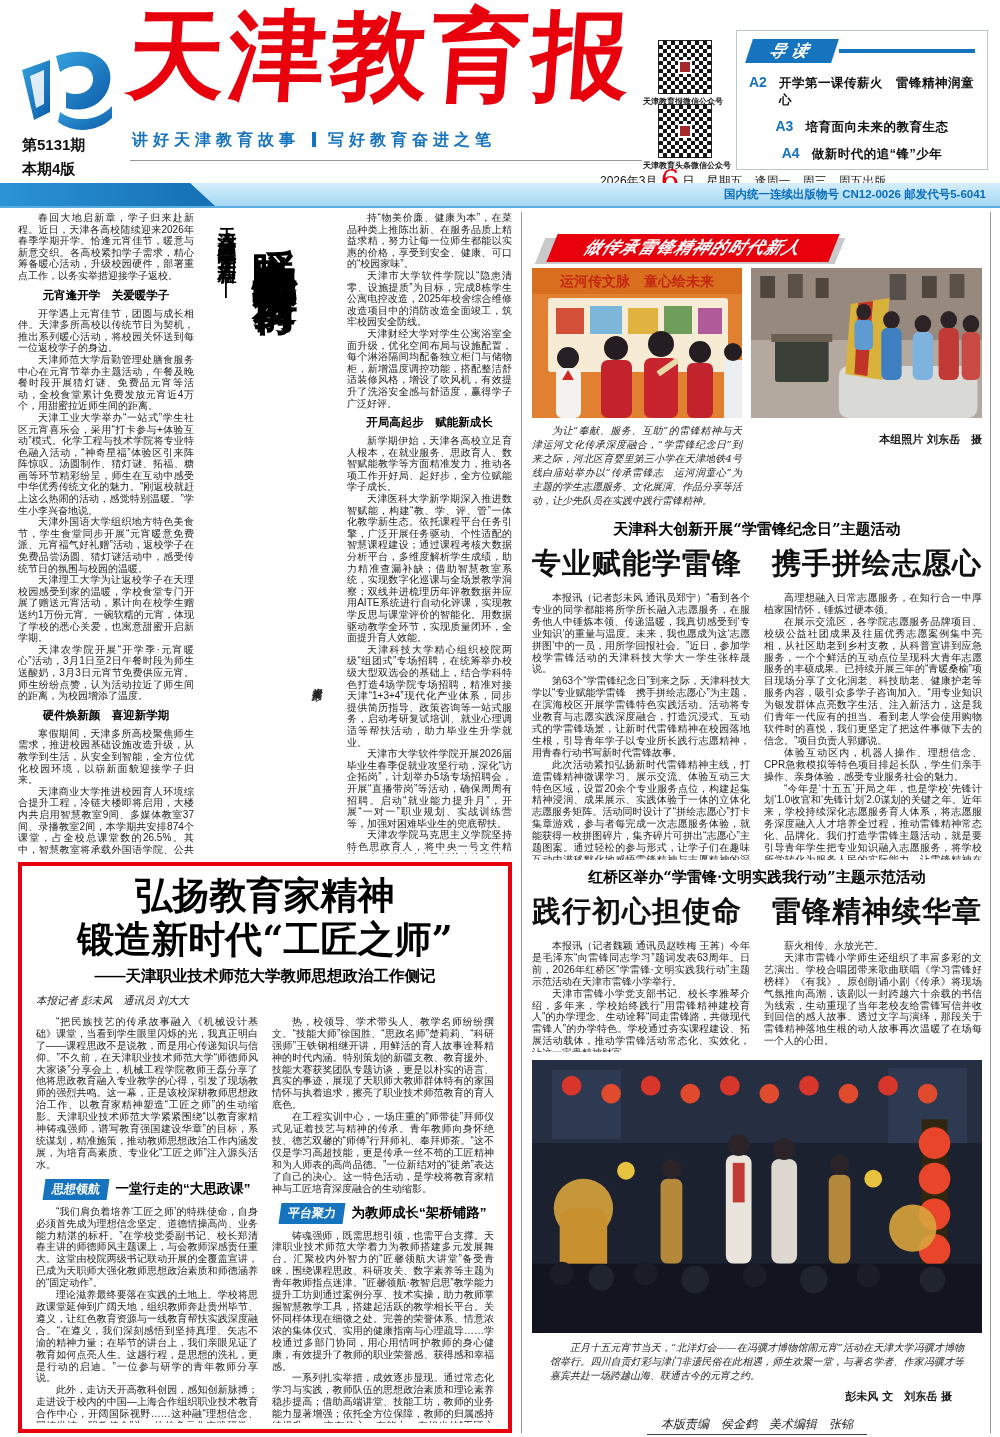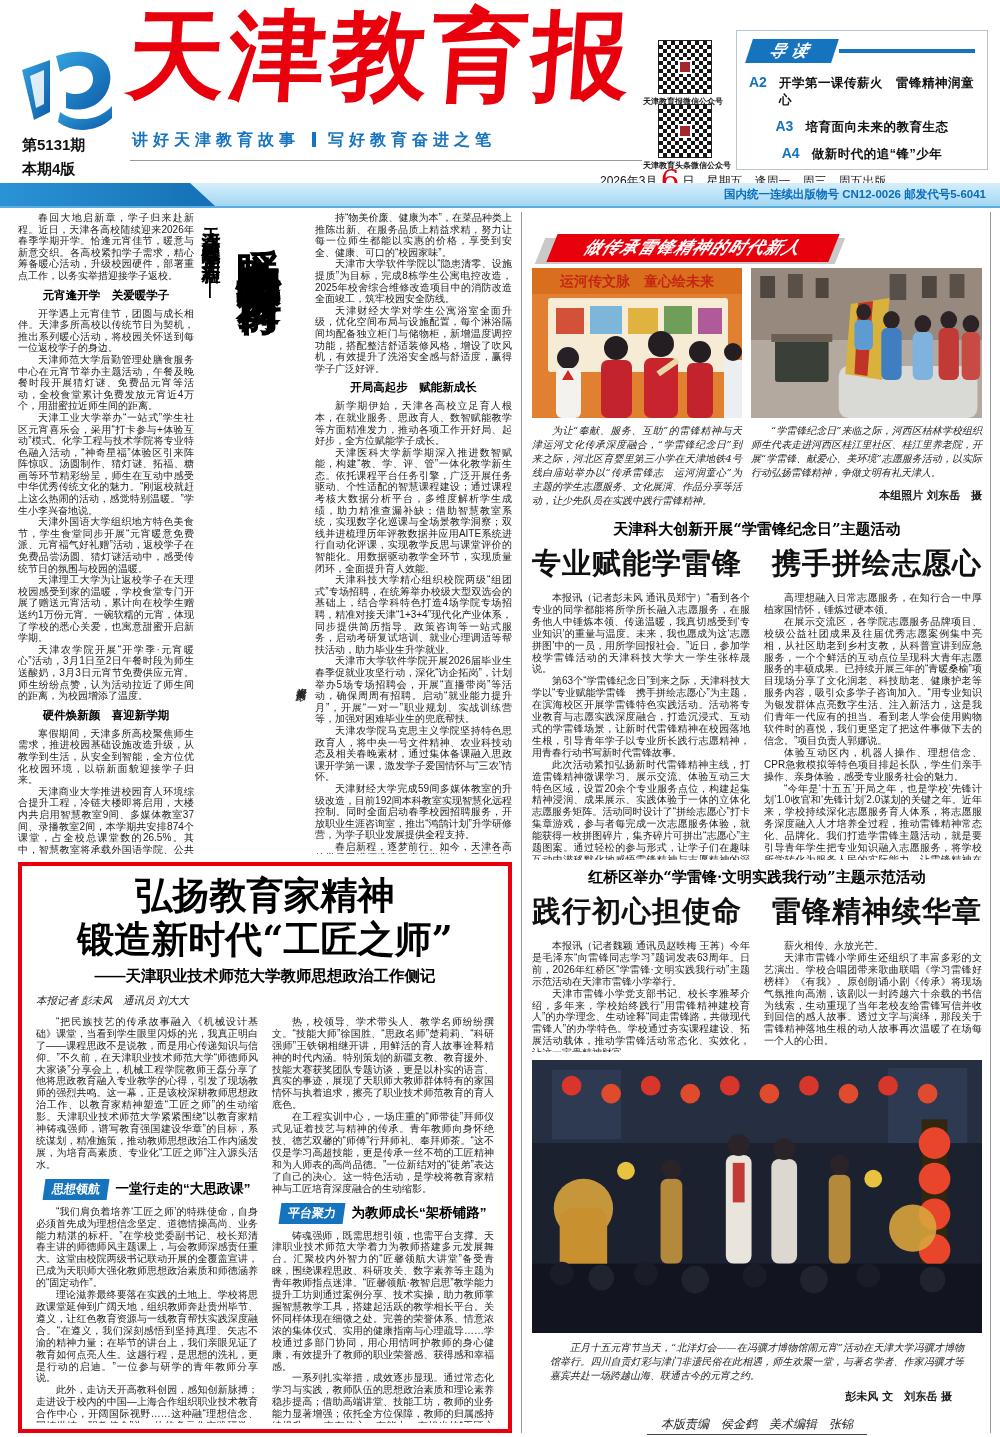--- a/index.html
+++ b/index.html
@@ -34,21 +34,21 @@
   .daodu-text{font-size:12.5px;font-weight:bold;color:#111;letter-spacing:0.5px;}
   .blue-bar{position:absolute;left:0;right:0;top:183px;height:23px;background:linear-gradient(#d6eefb,#a3d7f3);border-bottom:2px solid #58aede;}
   .blue-bar::before{content:"";position:absolute;left:0;top:0;height:100%;width:215px;
       background:linear-gradient(90deg,#2b93d6,#156fb4);clip-path:polygon(0 0,190px 0,215px 100%,0 100%);}
   .pubcode{position:absolute;right:14px;top:0;line-height:23px;color:#0a6ebc;font-size:11.5px;font-weight:bold;}
   
   .content{position:absolute;top:212px;left:18px;right:12px;bottom:4px;display:flex;}
   .left-half{width:494px;flex:0 0 494px;display:flex;flex-direction:column;}
   .right-half{flex:1;margin-left:9px;border-left:1px solid #999;border-right:1px solid #999;padding:0 8px 0 10px;display:flex;flex-direction:column;}
   
-  .article1{height:642px;display:flex;overflow:hidden;}
+  .article1{height:642px;display:flex;overflow:hidden;gap:16px;}
   .a1-col1{flex:0 0 176px;overflow:hidden;}
   .a1-col2{flex:1;overflow:hidden;margin-left:8px;}
   .bodytext .para{margin:0;text-indent:2em;text-align:justify;font-size:10px;line-height:11.6px;color:#1c1c1c;}
   .bodytext .subhead{text-align:center;font-size:11.5px;font-weight:bold;margin:6px 0 5px;color:#000;}
   .a1-vertical{flex:0 0 96px;writing-mode:vertical-lr;height:640px;margin-left:4px;}
   .a1-kicker{display:block;font-size:19px;font-weight:bold;letter-spacing:4px;color:#000;}
   .a1-headline{display:block;font-size:45px;font-weight:900;letter-spacing:4px;color:#000;margin-left:5px;font-family:"DejaVu Sans",sans-serif;}
   .a1-byline{display:block;font-size:10px;margin-left:4px;margin-top:468px;font-style:italic;color:#222;}
   
   .article2{flex:1;margin-top:8px;border:4px solid #e8000d;padding:8px 14px 6px;display:flex;flex-direction:column;overflow:hidden;}
@@ -282,21 +282,20 @@
               <rect x="228" y="64" width="20" height="48" rx="6" fill="#c94a45"></rect>
             <circle cx="122" cy="44" r="8" fill="#2b2326"></circle>
               <rect x="112" y="52" width="20" height="30" rx="5" fill="#5e9bd2"></rect>
           </svg>
         </div>
       </div>
 
       <div class="caption-row">
         <p class="caption cap1">为让“奉献、服务、互助”的雷锋精神与天津运河文化传承深度融合，“学雷锋纪念日”到来之际，河北区育婴里第三小学在天津地铁4号线白庙站举办以“传承雷锋志　运河润童心”为主题的学生志愿服务、文化展演、作品分享等活动，让少先队员在实践中践行雷锋精神。</p>
         <div class="cap2">
-          <p class="caption">“学雷锋纪念日”来临之际，河西区桔林学校组织师生代表走进河西区桂江里社区、桂江里养老院，开展“学雷锋、献爱心、美环境”志愿服务活动，以实际行动弘扬雷锋精神，争做文明有礼天津人。</p>
           <div class="photo-credit">本组照片 刘东岳　摄</div>
         </div>
       </div>
 
       <div class="article3">
         <div class="kicker">天津科大创新开展“学雷锋纪念日”主题活动</div>
         <div class="headline2">专业赋能学雷锋　携手拼绘志愿心</div>
         <div class="art-body a3-body">
           <div class="art-col bodytext">
               <p class="para">本报讯（记者彭未风 通讯员郑宁）“看到各个专业的同学都能将所学所长融入志愿服务，在服务他人中锤炼本领、传递温暖，我真切感受到‘专业知识’的重量与温度。未来，我也愿成为这‘志愿拼图’中的一员，用所学回报社会。”近日，参加学校学雷锋活动的天津科技大学大一学生张梓晟说。</p>

